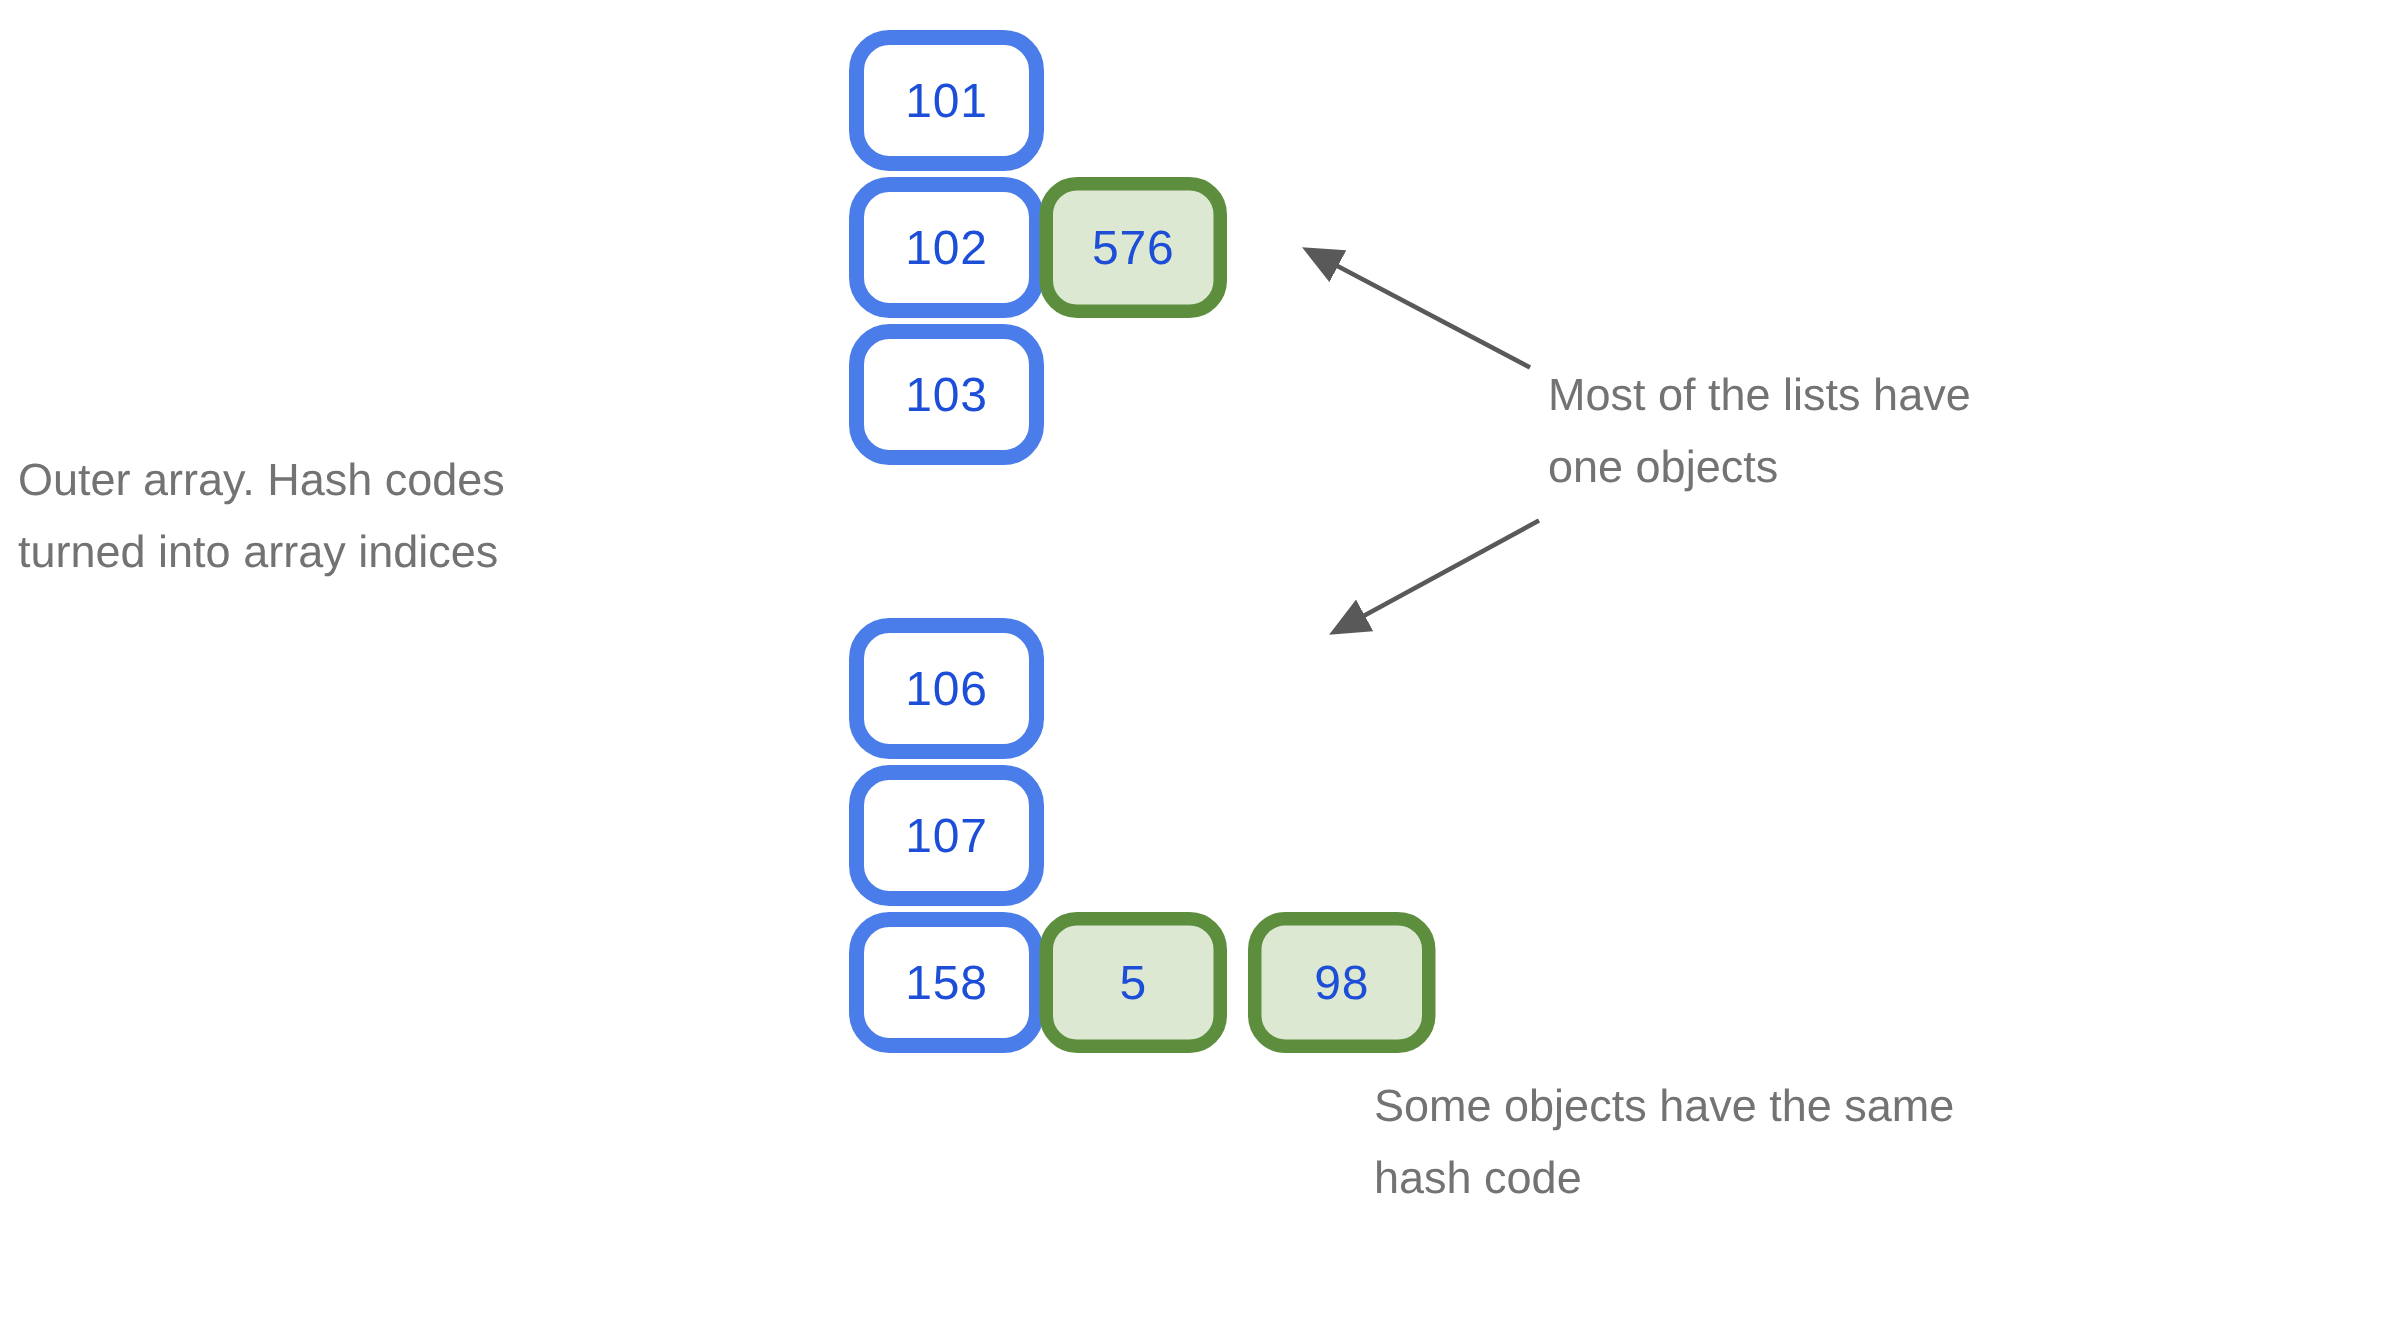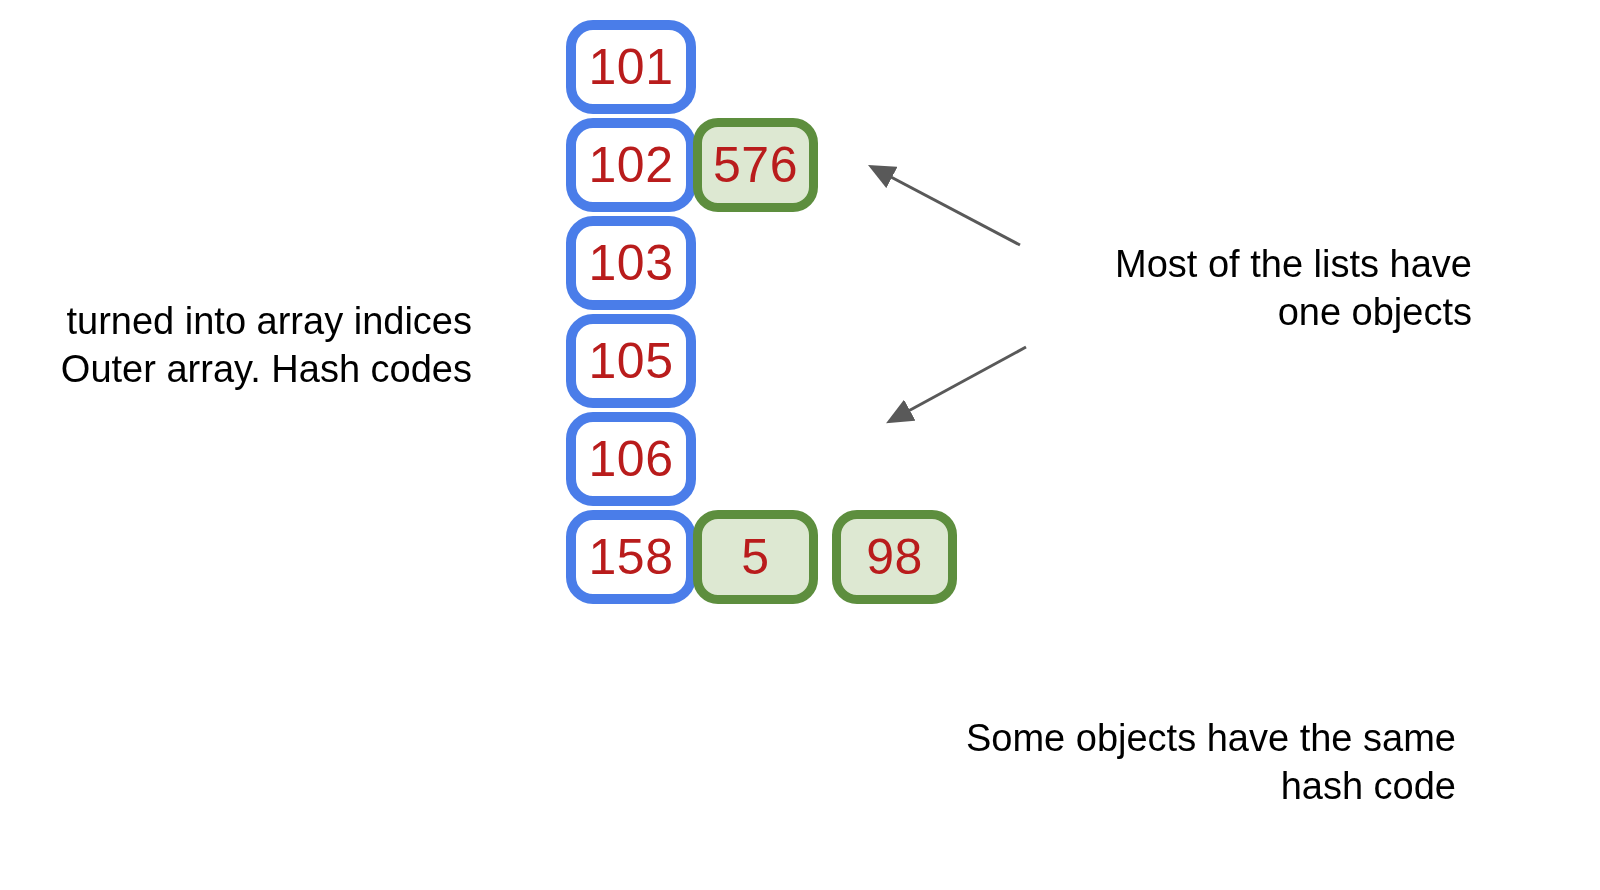--- a/index.html
+++ b/index.html
@@ -29,22 +29,22 @@
     display: flex;
     align-items: stretch;
     height: 94px;
   }
   .cell {
     box-sizing: border-box;
     height: 94px;
     display: flex;
     align-items: center;
     justify-content: center;
-    font-size: 50px;
-    color: #b91c1c;
+    font-size: 32px;
+    color: #1d4ed8;
     letter-spacing: 0.5px;
   }
   .cell.blue {
     width: 130px;
     background: #ffffff;
     border: 10px solid #4a7de9;
     border-radius: 27px;
   }
   .cell.green {
     width: 125px;
@@ -53,24 +53,24 @@
     border-radius: 25px;
     margin-left: 14px;
   }
   .cell.blue + .cell.green {
     margin-left: -3px;
   }
 
   
   .note {
     position: absolute;
-    color: #000000;
-    font-size: 38px;
+    color: #737373;
+    font-size: 30px;
     line-height: 48px;
-    text-align: right;
+    text-align: left;
     white-space: nowrap;
   }
   .note-outer   { left: 12px;   top: 297px; width: 460px; }
   .note-most    { left: 1032px; top: 240px; width: 440px; }
   .note-same    { left: 916px;  top: 702px; width: 540px; margin-top: 12px; }
 
   
   .arrows {
     position: absolute;
     left: 0; top: 0;
@@ -102,49 +102,51 @@
     </div>
 
     <div class="array-row">
       <div class="cell blue">
           <span>103</span>
         </div>
     </div>
 
 
     <div class="array-row">
-      <div class="cell blue">
-          <span>105</span>
-        </div>
     </div>
 
     <div class="array-row">
       <div class="cell blue">
           <span>106</span>
         </div>
     </div>
 
+    <div class="array-row">
+      <div class="cell blue">
+          <span>107</span>
+        </div>
+    </div>
 
     <div class="array-row">
       <div class="cell blue">
           <span>158</span>
         </div>
       <div class="cell green">
           <span>5</span>
         </div>
       <div class="cell green">
           <span>98</span>
         </div>
     </div>
 
   </div>
 
   <div class="note note-outer">
+    <div>Outer array. Hash codes</div>
     <div>turned into array indices</div>
-    <div>Outer array. Hash codes</div>
   </div>
 
   <div class="note note-most">
     <div>Most of the lists have</div>
     <div>one objects</div>
   </div>
 
   <div class="note note-same">
     <div>Some objects have the same</div>
     <div>hash code</div>

